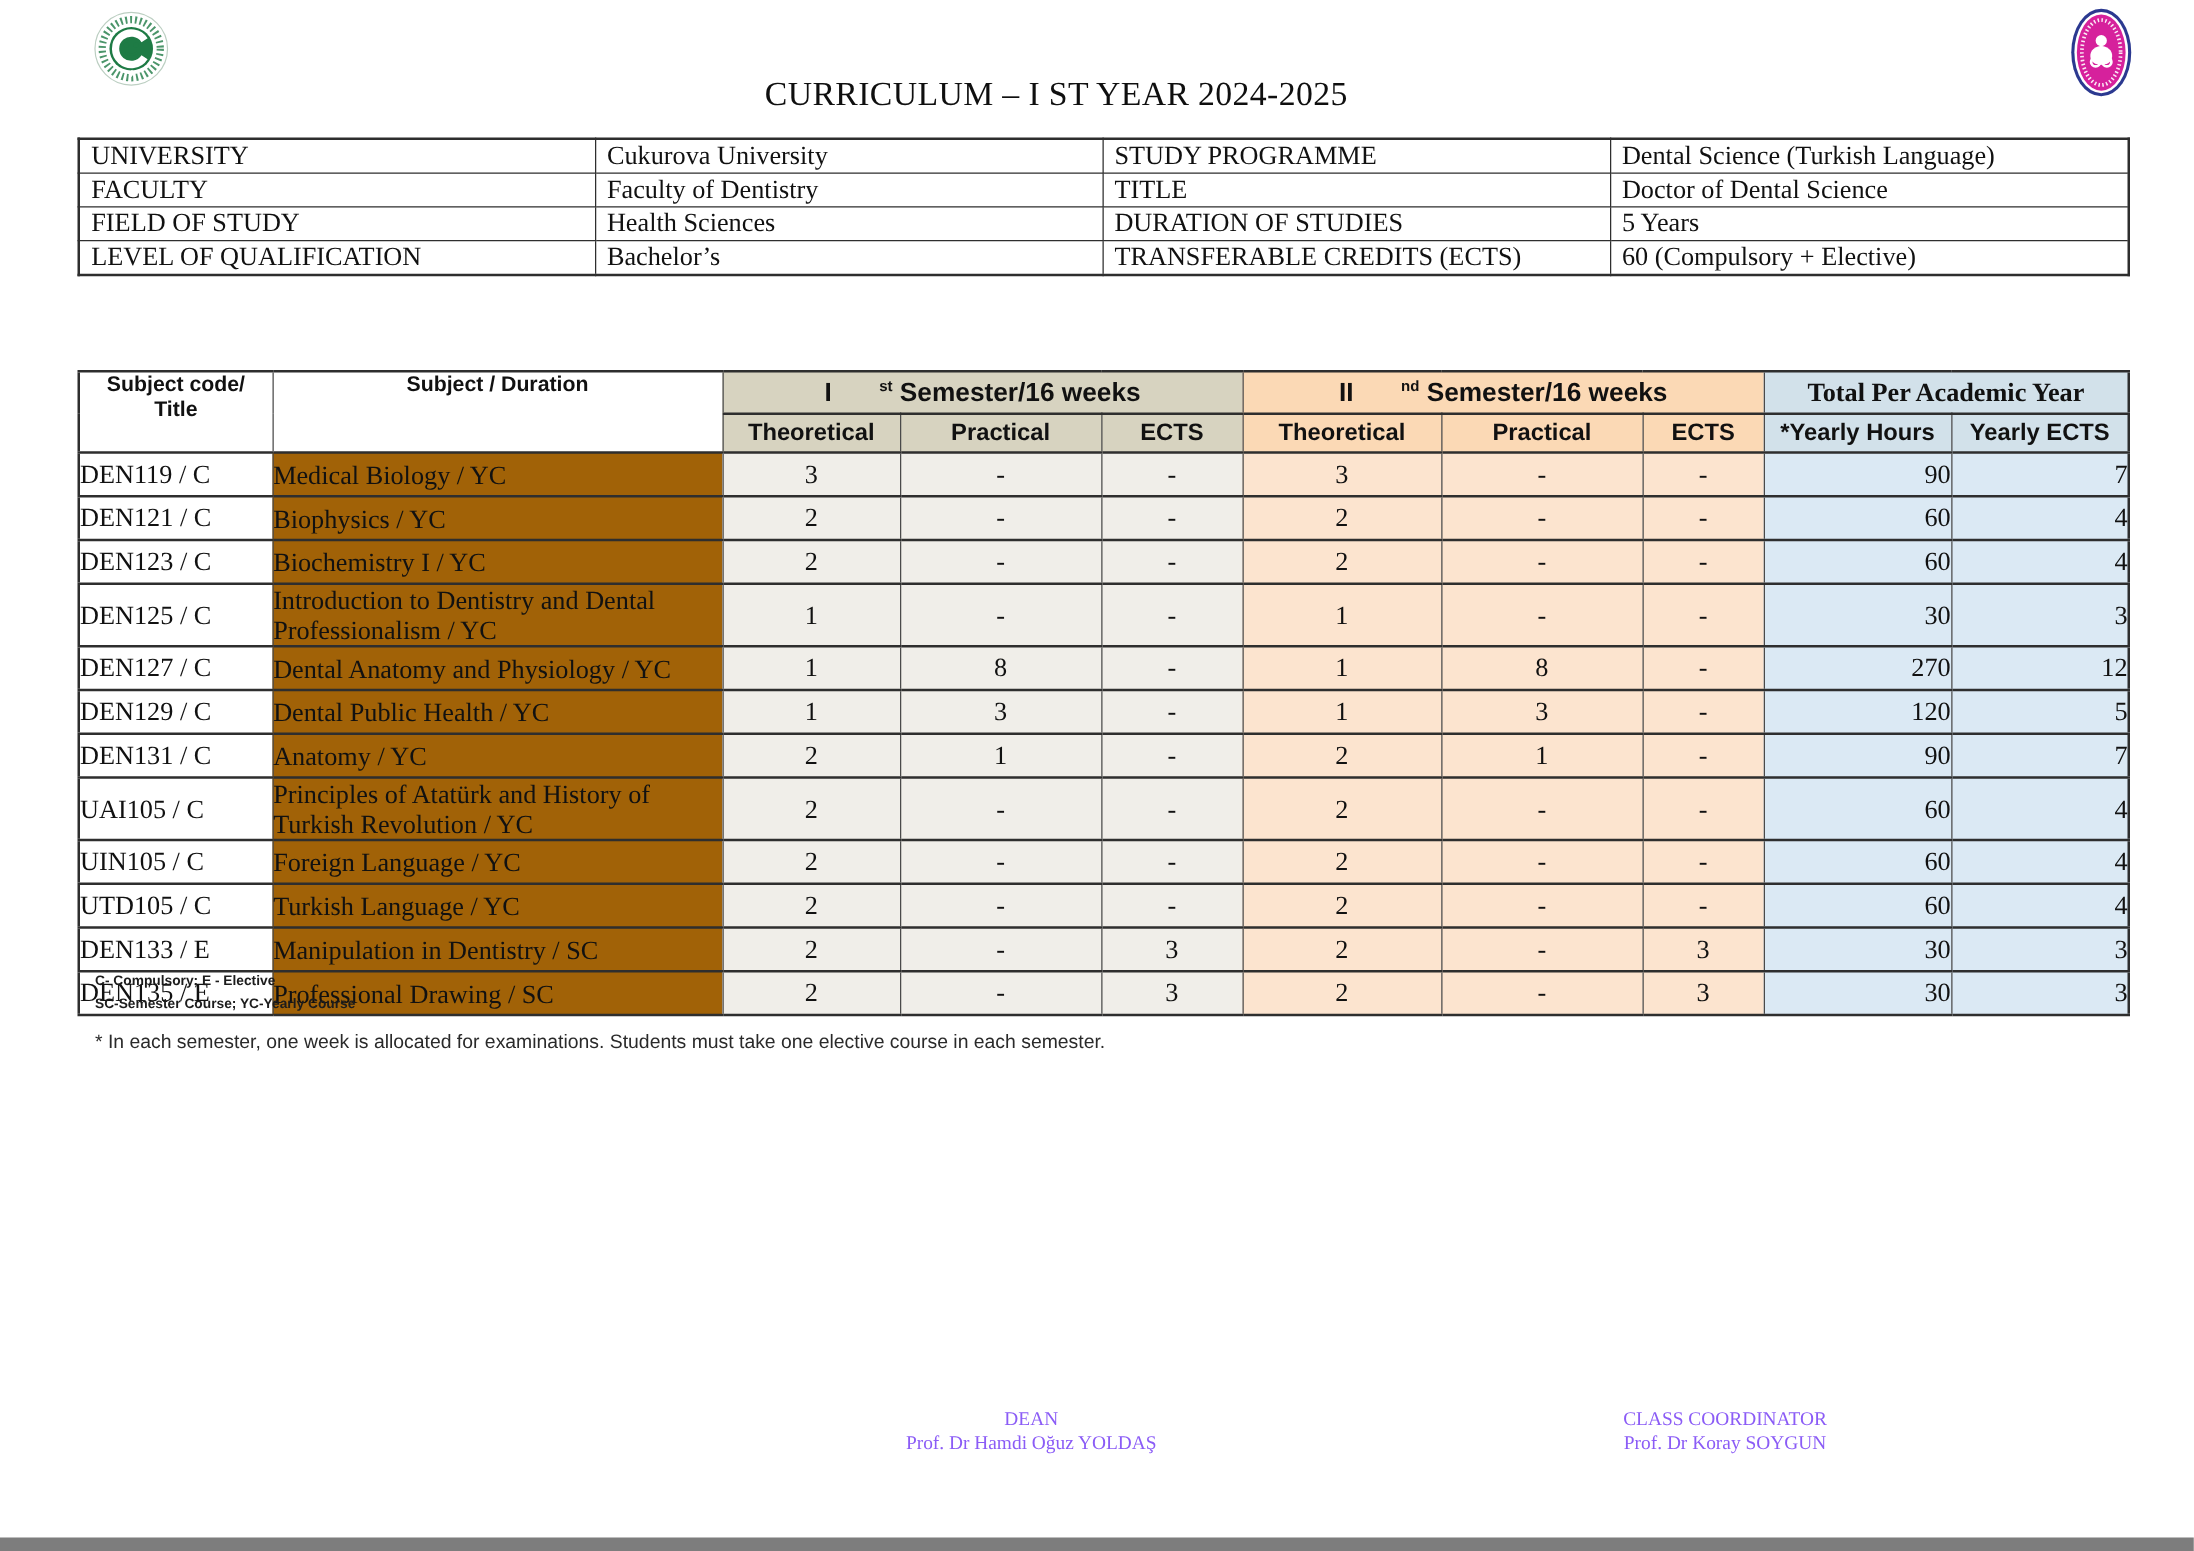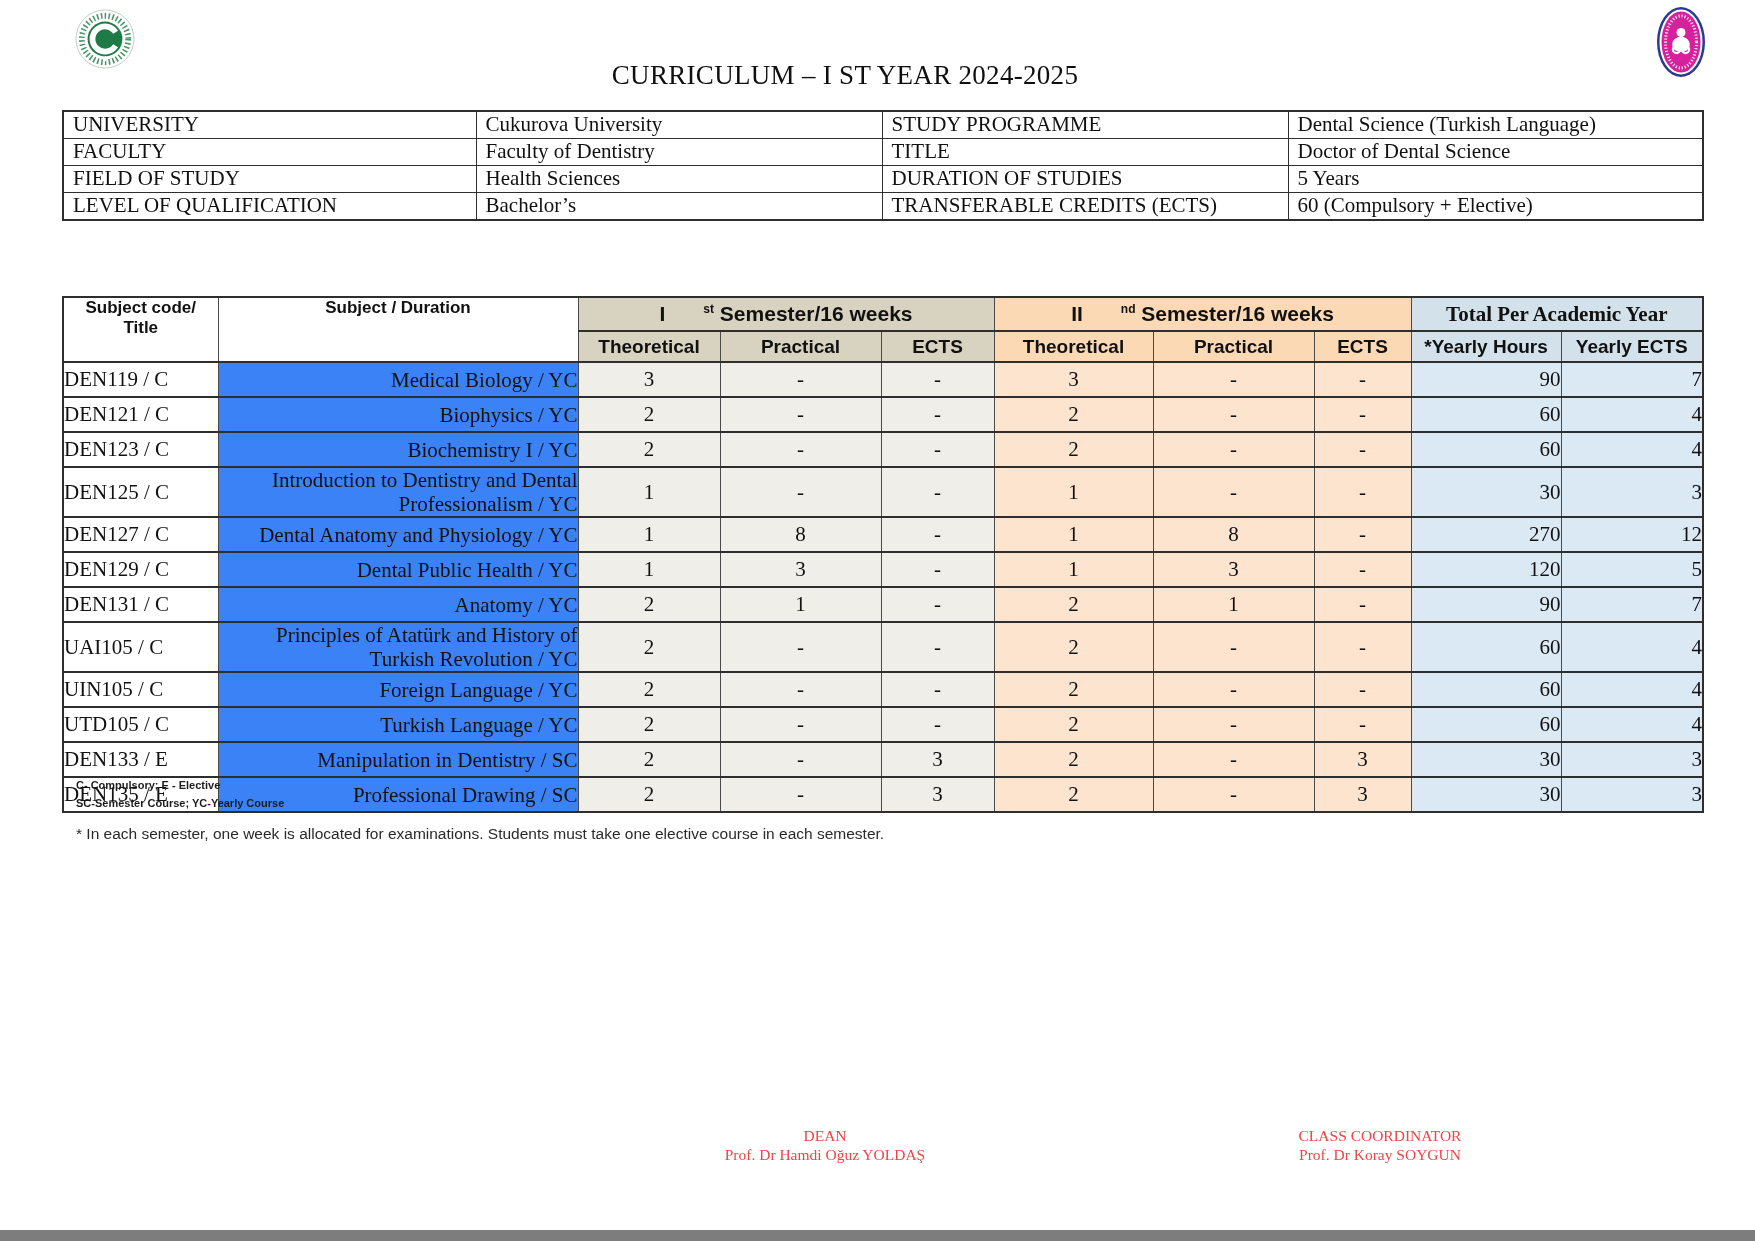--- a/index.html
+++ b/index.html
@@ -47,37 +47,37 @@
   .th-sub{
     font-family:"Liberation Sans",sans-serif;font-weight:bold;font-size:19px;
     text-align:center;height:29px;
   }
   .s1h{background:var(--sem1-header,#d7d3c0);}
   .s2h{background:var(--sem2-header,#fbd9b5);}
   .toth{background:var(--total-header,#d2e1ea);}
 
   .main-table tbody td{height:33px;vertical-align:middle;font-size:21px;}
   .code-cell{background:#fff;text-align:left;padding-left:8px;white-space:nowrap;}
-  .subject-cell{background:#3b82f6;text-align:right;padding:2px 4px 2px 9px;line-height:24px;}
+  .subject-cell{background:#a16207;text-align:left;padding:2px 4px 2px 9px;line-height:24px;}
   .val{text-align:center;}
   .s1b{background:var(--sem1-body,#f0eee9);}
   .s2b{background:var(--sem2-body,#fce4cf);}
   .totb{background:var(--total-body,#dbe9f4);text-align:right;}
 
   
   .footnotes{
     position:absolute;left:76px;top:776px;
     font-family:"Liberation Sans",sans-serif;font-weight:bold;font-size:11px;
     color:#1c1c1c;line-height:18px;
   }
   .note{
     position:absolute;left:76px;top:825px;
     font-family:"Liberation Sans",sans-serif;font-size:15.5px;color:#2a2a2a;
   }
-  .sig{position:absolute;top:1126px;text-align:center;font-size:15.5px;line-height:19px;color:#ef4444;}
+  .sig{position:absolute;top:1126px;text-align:center;font-size:15.5px;line-height:19px;color:#8b5cf6;}
   .sig-dean{left:640px;width:370px;}
   .sig-coord{left:1190px;width:380px;}
 
   .bottom-bar{position:absolute;left:0;top:1230px;width:1755px;height:11px;background:#7d7d7d;}
 </style>
 </head>
 <body>
 
 <div class="page">
 

